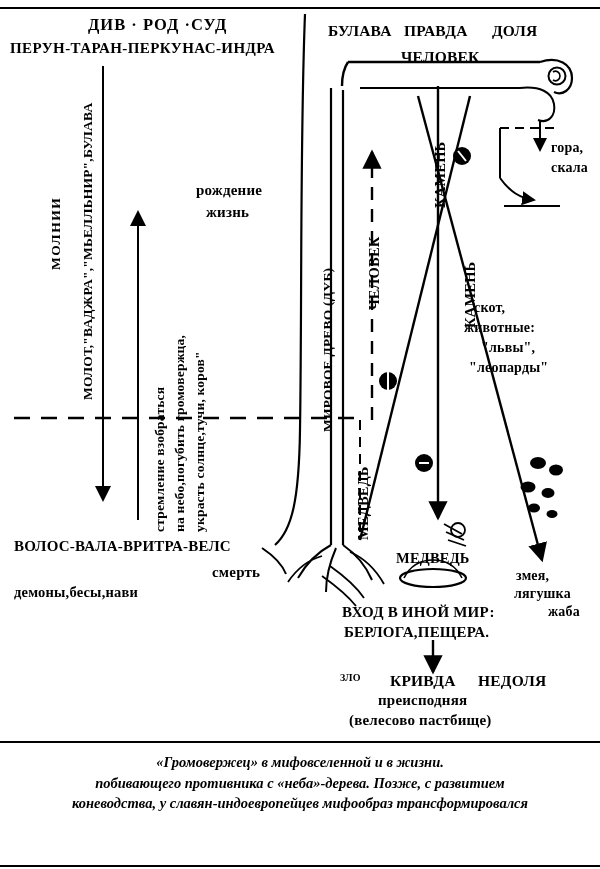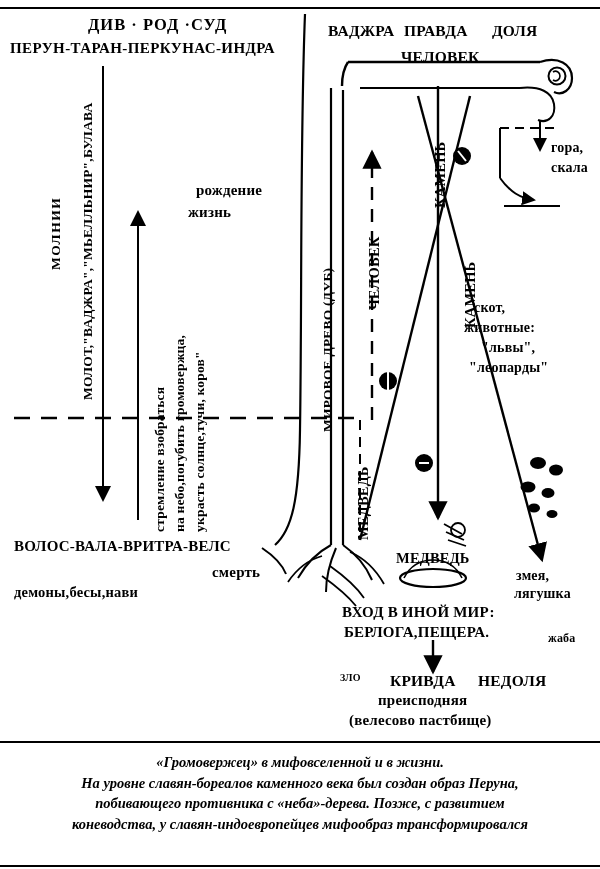--- a/index.html
+++ b/index.html
@@ -140,35 +140,35 @@
 
     <path d="M330,566 C344,576 356,586 364,598" fill="none" stroke="#000" stroke-width="1.8"></path>
     <path d="M322,576 C336,586 348,596 356,606" fill="none" stroke="#000" stroke-width="1.8"></path>
 
     <line x1="433" y1="640" x2="433" y2="672" stroke="#000" stroke-width="2.4" marker-end="url(#arrow)"></line>
   </svg>
 
   <div class="lbl" style="left:88px; top:16px; font-size:16.5px; letter-spacing:1px;">ДИВ · РОД ·СУД</div>
   <div class="lbl" style="left:10px; top:40px; font-size:15px; letter-spacing:0.4px;">ПЕРУН-ТАРАН-ПЕРКУНАС-ИНДРА</div>
 
-  <div class="lbl" style="left:328px; top:22px; font-size:15.5px;">ВАДЖРА</div>
+  <div class="lbl" style="left:328px; top:22px; font-size:15.5px;">БУЛАВА</div>
   <div class="lbl" style="left:404px; top:22px; font-size:15.5px;">ПРАВДА</div>
   <div class="lbl" style="left:492px; top:22px; font-size:15.5px;">ДОЛЯ</div>
   <div class="lbl" style="left:401px; top:48px; font-size:15.5px;">ЧЕЛОВЕК</div>
 
   <div class="lbl rot90" style="left:48px; top:270px; font-size:13.5px; letter-spacing:1.5px;">МОЛНИИ</div>
 
   <div class="lbl rot90" style="left:80px; top:400px; font-size:13.5px;">МОЛОТ,"ВАДЖРА","МЬЕЛЛЬНИР",БУЛАВА</div>
 
   <div class="lbl rot90" style="left:152px; top:532px; font-size:13.5px;">стремление взобраться</div>
   <div class="lbl rot90" style="left:172px; top:532px; font-size:13.5px;">на небо,погубить громовержца,</div>
   <div class="lbl rot90" style="left:192px; top:532px; font-size:13.5px;">украсть солнце,тучи, коров"</div>
 
   <div class="lbl" style="left:196px; top:182px; font-size:15px;">рождение</div>
-  <div class="lbl" style="left:188px; top:204px; font-size:15px;">жизнь</div>
+  <div class="lbl" style="left:206px; top:204px; font-size:15px;">жизнь</div>
 
   <div class="lbl rot90" style="left:320px; top:432px; font-size:13.5px;">МИРОВОЕ ДРЕВО (ДУБ)</div>
 
   <div class="lbl rot90" style="left:366px; top:310px; font-size:14.5px;">ЧЕЛОВЕК</div>
 
   <div class="lbl rot90" style="left:432px; top:208px; font-size:14.5px;">КАМЕНЬ</div>
 
   <div class="lbl rot90" style="left:462px; top:328px; font-size:14.5px;">КАМЕНЬ</div>
 
   <div class="lbl rot90" style="left:355px; top:540px; font-size:14.5px;">МЕДВЕДЬ</div>
@@ -178,35 +178,34 @@
   <div class="lbl" style="left:551px; top:140px; font-size:14px;">гора,</div>
   <div class="lbl" style="left:551px; top:160px; font-size:14px;">скала</div>
 
   <div class="lbl" style="left:474px; top:300px; font-size:14px;">скот,</div>
   <div class="lbl" style="left:464px; top:320px; font-size:14px;">животные:</div>
   <div class="lbl" style="left:481px; top:340px; font-size:14px;">"львы",</div>
   <div class="lbl" style="left:469px; top:360px; font-size:14px;">"леопарды"</div>
 
   <div class="lbl" style="left:516px; top:568px; font-size:14px;">змея,</div>
   <div class="lbl" style="left:514px; top:586px; font-size:14px;">лягушка</div>
-  <div class="lbl" style="left:548px; top:604px; font-size:12px;margin-top:28px;">жаба</div>
+  <div class="lbl" style="left:548px; top:604px; font-size:14px;">жаба</div>
 
   <div class="lbl" style="left:14px; top:538px; font-size:15px; letter-spacing:0.2px;">ВОЛОС-ВАЛА-ВРИТРА-ВЕЛС</div>
   <div class="lbl" style="left:212px; top:564px; font-size:15px;">смерть</div>
   <div class="lbl" style="left:14px; top:584px; font-size:14.5px;">демоны,бесы,нави</div>
 
   <div class="lbl" style="left:344px; top:624px; font-size:15px;">БЕРЛОГА,ПЕЩЕРА.</div>
   <div class="lbl" style="left:342px; top:604px; font-size:15px;">ВХОД В ИНОЙ МИР:</div>
 
   <div class="lbl" style="left:340px; top:672px; font-size:10px;">ЗЛО</div>
   <div class="lbl" style="left:390px; top:672px; font-size:15.5px;">КРИВДА</div>
   <div class="lbl" style="left:478px; top:672px; font-size:15.5px;">НЕДОЛЯ</div>
   <div class="lbl" style="left:378px; top:692px; font-size:15px;">преисподняя</div>
   <div class="lbl" style="left:349px; top:712px; font-size:15px;">(велесово пастбище)</div>
 
   <div class="caption" style="top:752px;">
     <span class="cap-line">«Громовержец» в мифовселенной и в жизни.</span>
-    <span class="cap-line">На уровне славян-бореалов каменного века был создан образ Перуна,</span>
     <span class="cap-line">побивающего противника с «неба»-дерева. Позже, с развитием</span>
     <span class="cap-line">коневодства, у славян-индоевропейцев мифообраз трансформировался</span>
   </div>
 
 </div>
 
 </body></html>

